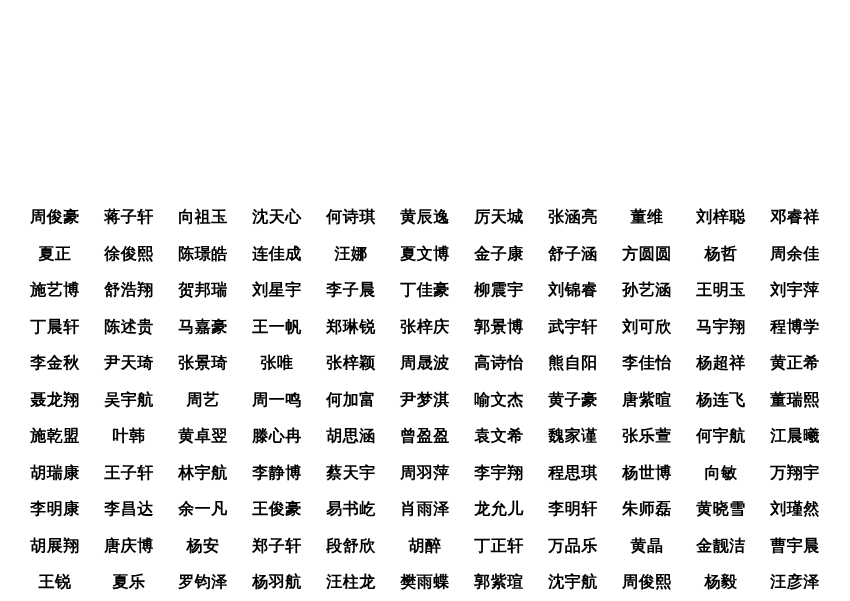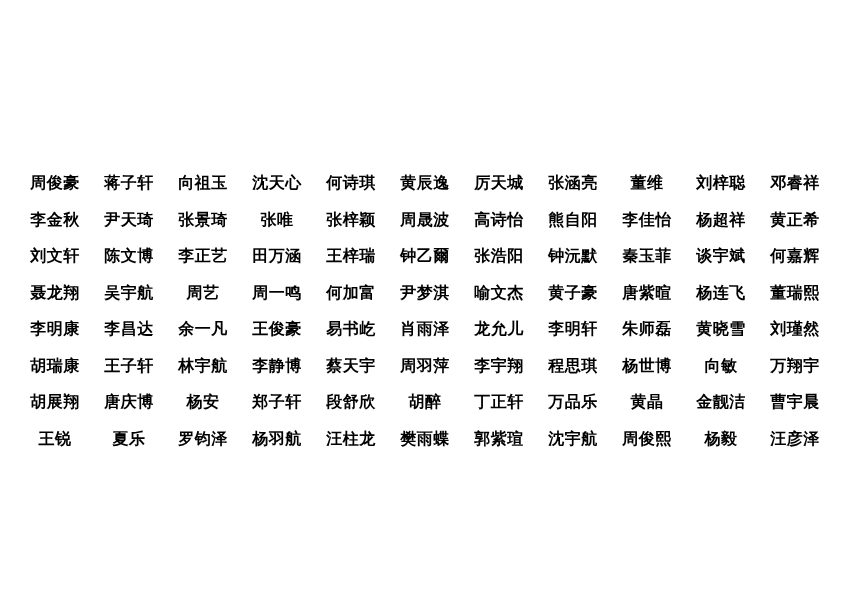--- a/index.html
+++ b/index.html
@@ -15,21 +15,21 @@
     position: relative;
     overflow: hidden;
   }
   #page {
     width: 850px;
     height: 601px;
     box-sizing: border-box;
     padding: 22px 18px 0 18px;
     display: flex;
     flex-direction: column;
-    justify-content: center;
+    justify-content: flex-end;
   }
   #name-grid {
     width: 100%;
     border-collapse: collapse;
     table-layout: fixed;
   }
   #name-grid td {
     text-align: center;
     vertical-align: middle;
     font-size: 16px;
@@ -53,83 +53,122 @@
           <td>沈天心</td>
           <td>何诗琪</td>
           <td>黄辰逸</td>
           <td>厉天城</td>
           <td>张涵亮</td>
           <td>董维</td>
           <td>刘梓聪</td>
           <td>邓睿祥</td>
         </tr>
         <tr>
+          <td>夏正</td>
+          <td>徐俊熙</td>
+          <td>陈璟皓</td>
+          <td>连佳成</td>
+          <td>汪娜</td>
+          <td>夏文博</td>
+          <td>金子康</td>
+          <td>舒子涵</td>
+          <td>方圆圆</td>
+          <td>杨哲</td>
+          <td>周余佳</td>
+        </tr>
+        <tr>
+          <td>施艺博</td>
+          <td>舒浩翔</td>
+          <td>贺邦瑞</td>
+          <td>刘星宇</td>
+          <td>李子晨</td>
+          <td>丁佳豪</td>
+          <td>柳震宇</td>
+          <td>刘锦睿</td>
+          <td>孙艺涵</td>
+          <td>王明玉</td>
+          <td>刘宇萍</td>
+        </tr>
+        <tr>
+          <td>丁晨轩</td>
+          <td>陈述贵</td>
+          <td>马嘉豪</td>
+          <td>王一帆</td>
+          <td>郑琳锐</td>
+          <td>张梓庆</td>
+          <td>郭景博</td>
+          <td>武宇轩</td>
+          <td>刘可欣</td>
+          <td>马宇翔</td>
+          <td>程博学</td>
+        </tr>
+        <tr>
           <td>李金秋</td>
           <td>尹天琦</td>
           <td>张景琦</td>
           <td>张唯</td>
           <td>张梓颖</td>
           <td>周晟波</td>
           <td>高诗怡</td>
           <td>熊自阳</td>
           <td>李佳怡</td>
           <td>杨超祥</td>
           <td>黄正希</td>
-        </tr>
-        <tr>
-          <td>刘文轩</td>
-          <td>陈文博</td>
-          <td>李正艺</td>
-          <td>田万涵</td>
-          <td>王梓瑞</td>
-          <td>钟乙爾</td>
-          <td>张浩阳</td>
-          <td>钟沅默</td>
-          <td>秦玉菲</td>
-          <td>谈宇斌</td>
-          <td>何嘉辉</td>
         </tr>
         <tr>
           <td>聂龙翔</td>
           <td>吴宇航</td>
           <td>周艺</td>
           <td>周一鸣</td>
           <td>何加富</td>
           <td>尹梦淇</td>
           <td>喻文杰</td>
           <td>黄子豪</td>
           <td>唐紫暄</td>
           <td>杨连飞</td>
           <td>董瑞熙</td>
         </tr>
         <tr>
-          <td>李明康</td>
-          <td>李昌达</td>
-          <td>余一凡</td>
-          <td>王俊豪</td>
-          <td>易书屹</td>
-          <td>肖雨泽</td>
-          <td>龙允儿</td>
-          <td>李明轩</td>
-          <td>朱师磊</td>
-          <td>黄晓雪</td>
-          <td>刘瑾然</td>
+          <td>施乾盟</td>
+          <td>叶韩</td>
+          <td>黄卓翌</td>
+          <td>滕心冉</td>
+          <td>胡思涵</td>
+          <td>曾盈盈</td>
+          <td>袁文希</td>
+          <td>魏家谨</td>
+          <td>张乐萱</td>
+          <td>何宇航</td>
+          <td>江晨曦</td>
         </tr>
         <tr>
           <td>胡瑞康</td>
           <td>王子轩</td>
           <td>林宇航</td>
           <td>李静博</td>
           <td>蔡天宇</td>
           <td>周羽萍</td>
           <td>李宇翔</td>
           <td>程思琪</td>
           <td>杨世博</td>
           <td>向敏</td>
           <td>万翔宇</td>
+        </tr>
+        <tr>
+          <td>李明康</td>
+          <td>李昌达</td>
+          <td>余一凡</td>
+          <td>王俊豪</td>
+          <td>易书屹</td>
+          <td>肖雨泽</td>
+          <td>龙允儿</td>
+          <td>李明轩</td>
+          <td>朱师磊</td>
+          <td>黄晓雪</td>
+          <td>刘瑾然</td>
         </tr>
         <tr>
           <td>胡展翔</td>
           <td>唐庆博</td>
           <td>杨安</td>
           <td>郑子轩</td>
           <td>段舒欣</td>
           <td>胡醉</td>
           <td>丁正轩</td>
           <td>万品乐</td>

